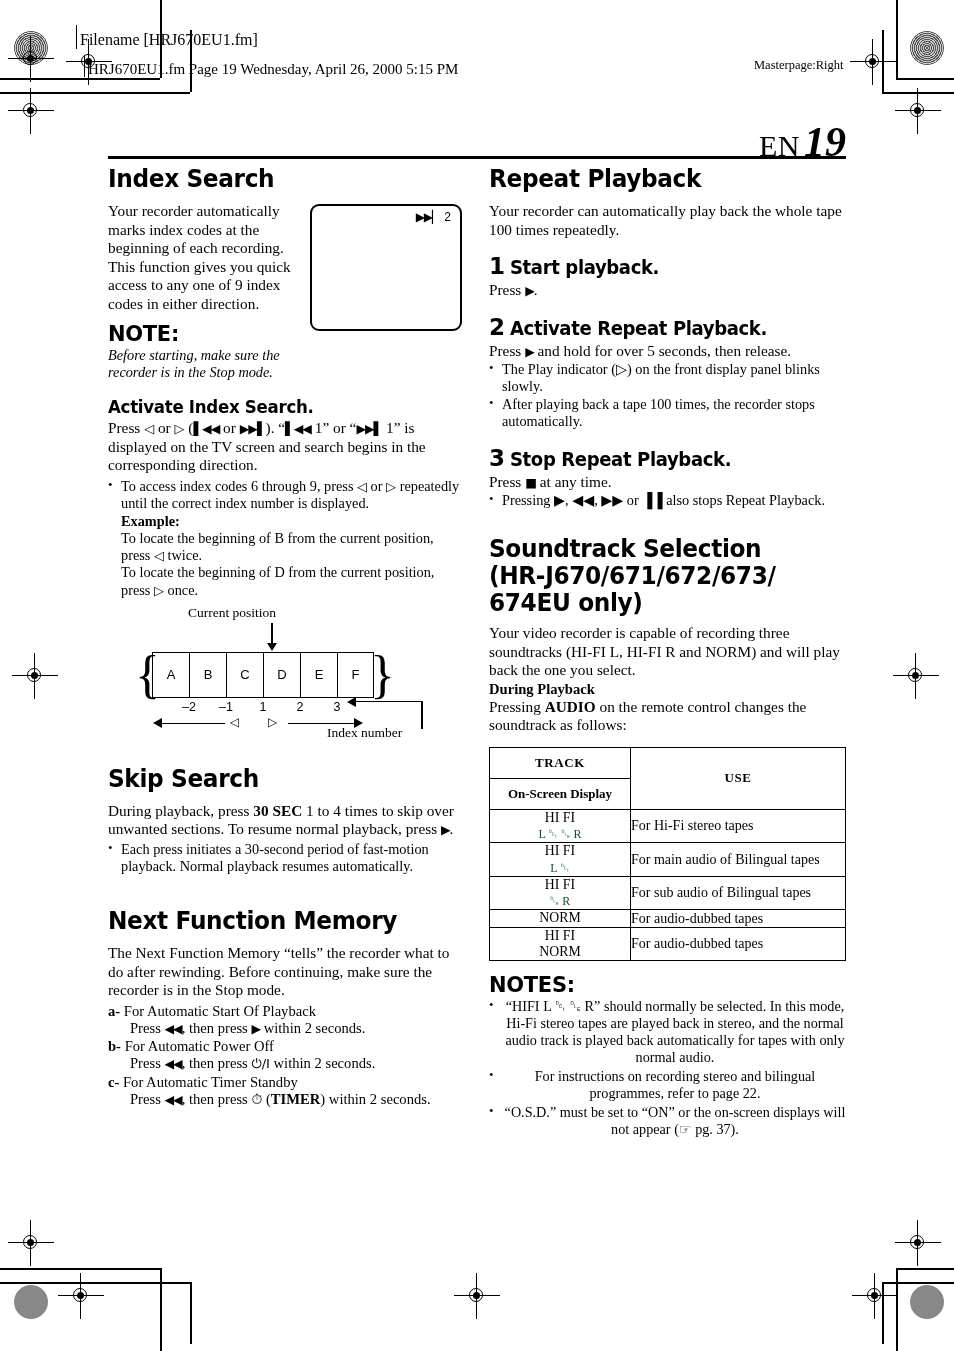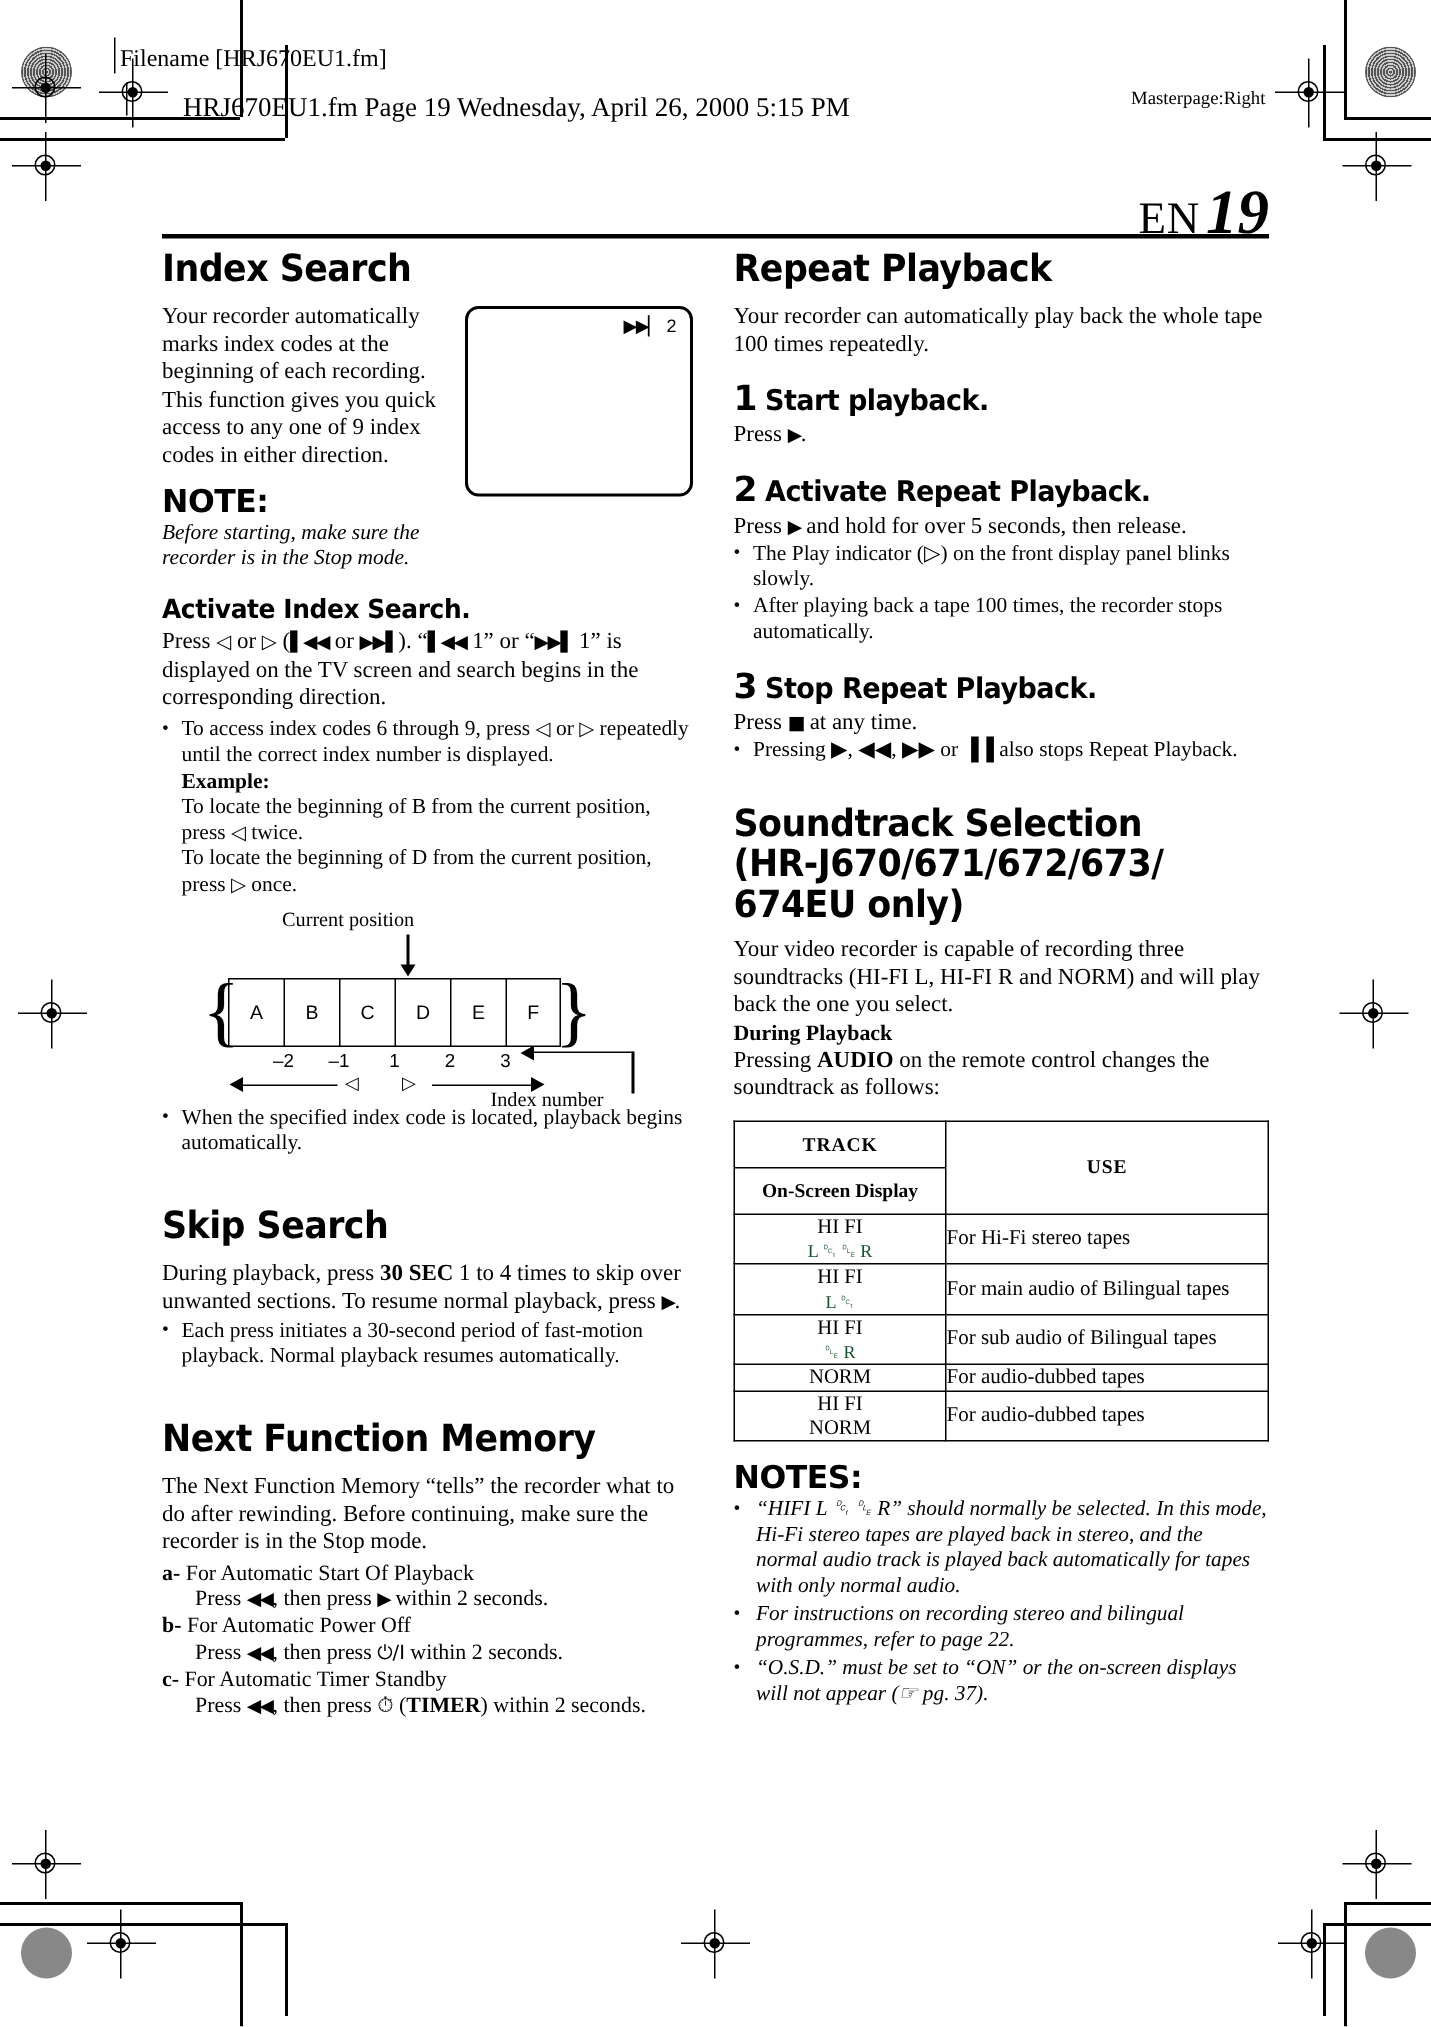--- a/index.html
+++ b/index.html
@@ -22,21 +22,21 @@
   .greydot{position:absolute;width:34px;height:34px;border-radius:50%;
            background:#888;}
   .greydot.tex{background:
      repeating-radial-gradient(circle at 50% 50%, #555 0 1px, #ccc 1px 2px);}
 
   .trim{position:absolute;background:#000;}
 
   
   .slug{position:absolute;font-family:"Liberation Serif", serif;white-space:nowrap;}
   .slug-filename{left:80px;top:31px;font-size:16px;}
-  .slug-file2{left:88px;top:61px;font-size:18px;margin-left:34px;}
+  .slug-file2{left:88px;top:61px;font-size:15px;}
   .slug-master{left:754px;top:58px;font-size:12.5px;}
   .slug-rule1{position:absolute;left:76px;top:25px;width:1.2px;height:24px;background:#000;}
   .slug-rule2{position:absolute;left:84px;top:55px;width:1.2px;height:22px;background:#000;}
 
   
   .pagenum{position:absolute;right:108px;top:118px;text-align:right;}
   .pagenum .en{font-family:"Liberation Serif",serif;font-variant:small-caps;
       font-size:30px;letter-spacing:.5px;}
   .pagenum .num{font-family:"Liberation Serif",serif;font-style:italic;
       font-weight:bold;font-size:42px;margin-left:4px;}
@@ -130,22 +130,22 @@
   .hdr-left .r1{padding:7px 0;text-align:center;font-weight:bold;font-size:13px;letter-spacing:.6px;}
   .hdr-left .r2{padding:7px 0;text-align:center;font-weight:bold;font-size:13px;border-top:1.4px solid #000;}
   .tcell{text-align:center;padding:8px 0;line-height:1.18;font-size:13.8px;}
   .ucell{padding:8px 10px;font-size:14px;}
   .spk{font-family:Liberation Serif, serif;font-size:12px;color:#14532d;}
 
   
   .notes-h{font-family:"DejaVu Sans",sans-serif;font-weight:bold;font-size:21px;
      margin:12px 0 1px 0;letter-spacing:-0.3px;}
   ul.notes{list-style:none;margin:0;padding:0;}
-  ul.notes li{position:relative;padding-left:15px;font-style:italic;font-size:14.2px;
-     line-height:1.2;margin-bottom:2px;}
+  ul.notes li{position:relative;padding-left:15px;font-size:14.2px;
+     line-height:1.2;margin-bottom:2px;text-align:center;}
   ul.notes li:before{content:"\2022";position:absolute;left:0;top:-1px;font-style:normal;font-size:13px;}
 </style>
 </head>
 <body>
 
 <div class="trim" style="left:0;top:78px;width:160px;height:1.5px;"></div>
 <div class="trim" style="left:160px;top:0;width:1.5px;height:78px;"></div>
 <div class="trim" style="left:0;top:92px;width:190px;height:1.5px;"></div>
 <div class="trim" style="left:190px;top:30px;width:1.5px;height:62px;"></div>
 
@@ -302,23 +302,20 @@
     <div class="triL">◁</div>
     <div class="triR">▷</div>
     <div class="arrR"></div>
     <div class="arrRh"></div>
     <div class="ixhead"></div>
     <div class="ixh"></div>
     <div class="ixline" style="left:313px;top:96px;"></div>
     <div class="ixlbl">Index number</div>
   </div>
 
-  <ul class="bul">
-    <li>When the specified index code is located, playback begins automatically.</li>
-  </ul>
 
   <h1 class="sec" style="margin-top:32px;">Skip Search</h1>
   <p class="body" style="margin-bottom:2px;"><span>During playback, press </span><b class="kw">30 SEC</b><span> 1 to 4 times to skip over unwanted sections. To resume normal playback, press </span><span class="sym">▶</span><span>.</span></p>
   <ul class="bul">
     <li>Each press initiates a 30-second period of fast-motion playback. Normal playback resumes automatically.</li>
   </ul>
 
   <h1 class="sec" style="margin-top:32px;">Next Function Memory</h1>
   <p class="body" style="margin-bottom:2px;">The Next Function Memory “tells” the recorder what to do after rewinding. Before continuing, make sure the recorder is in the Stop mode.</p>
 

